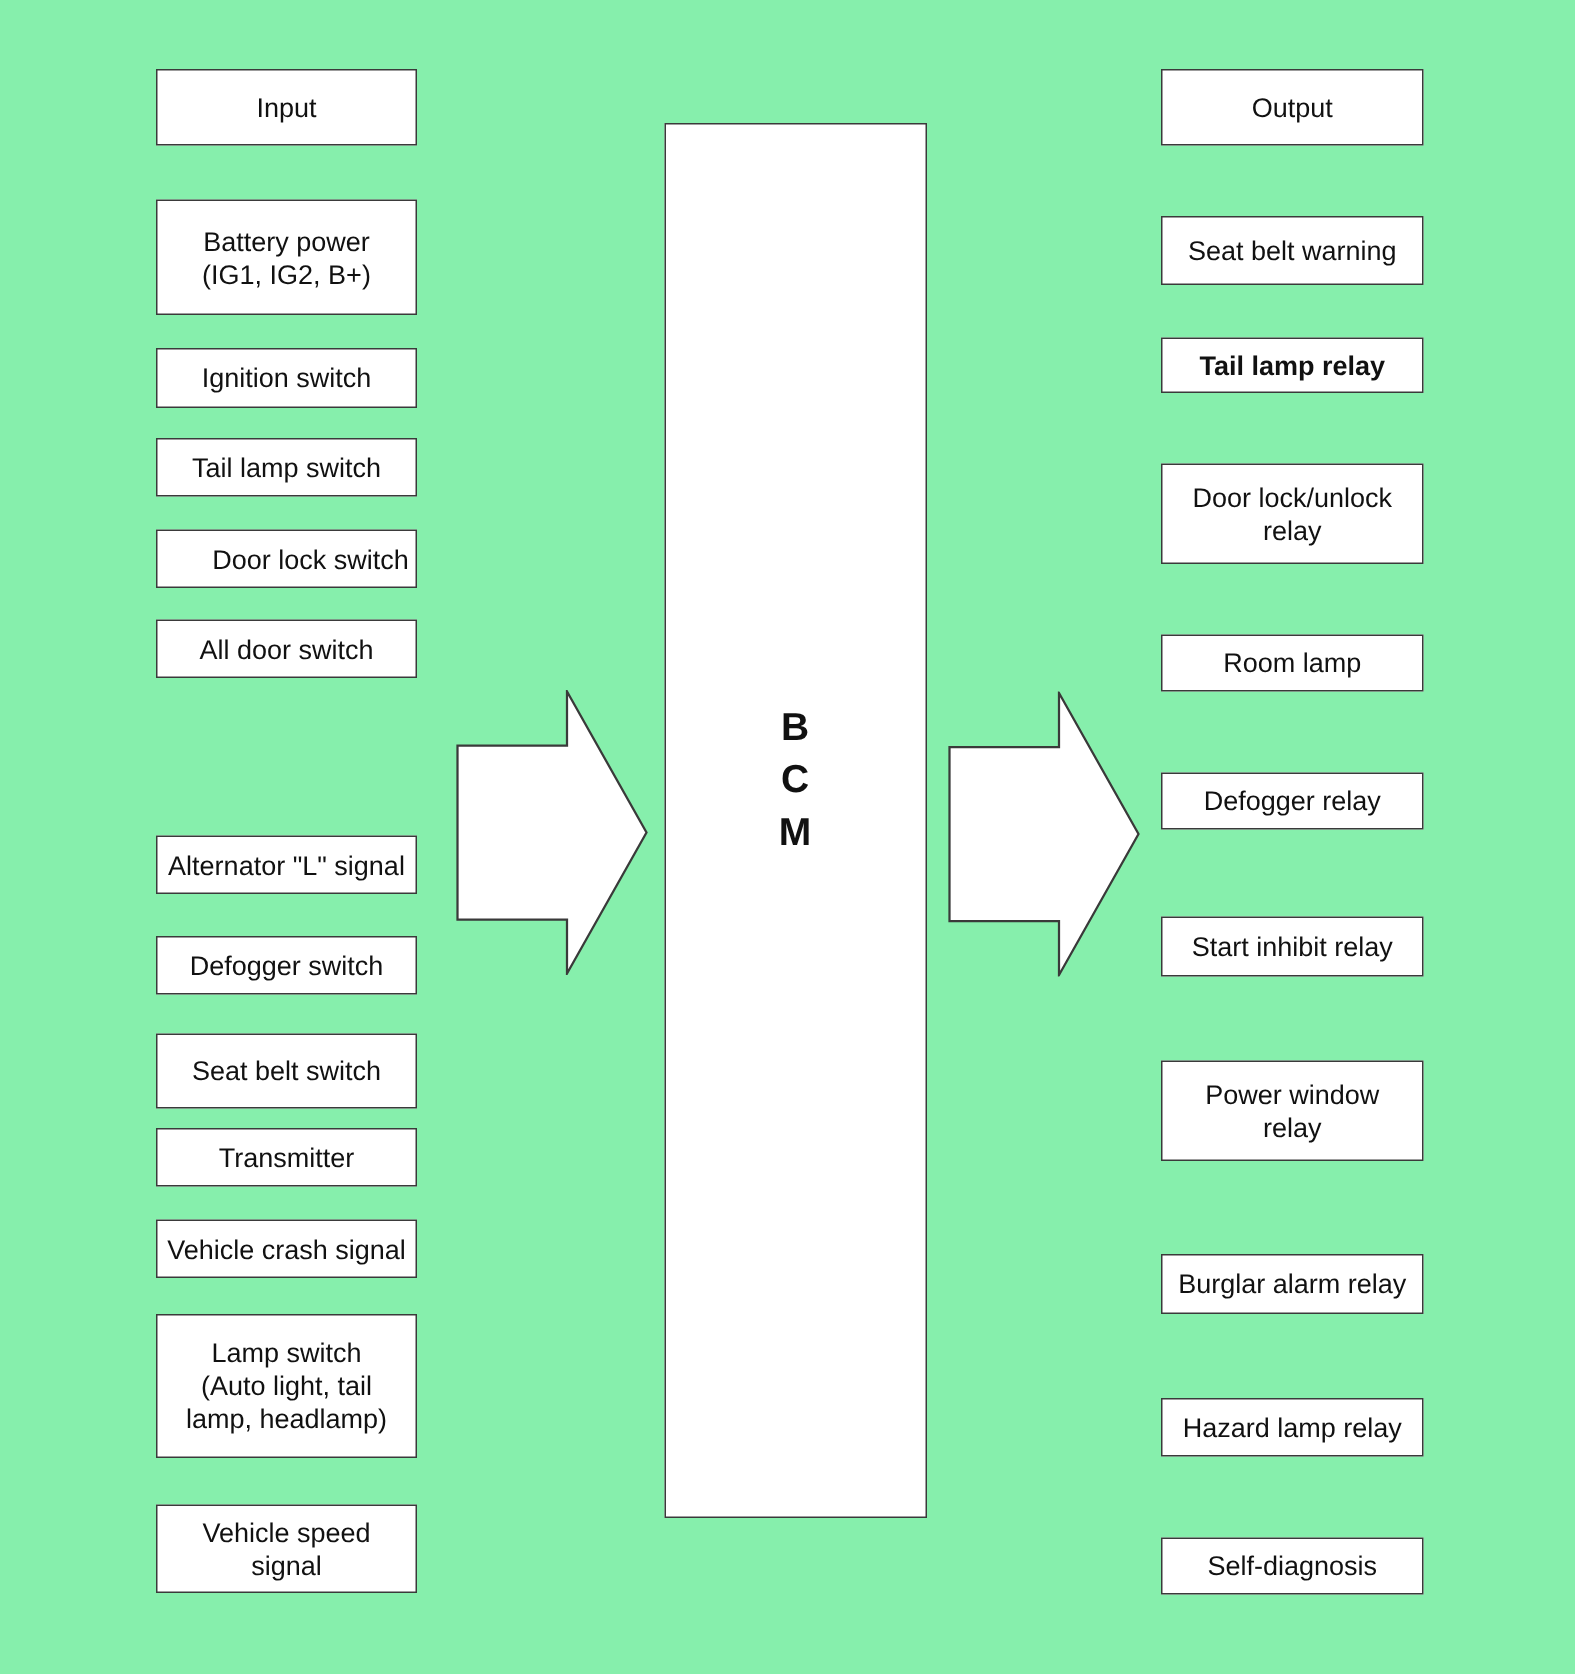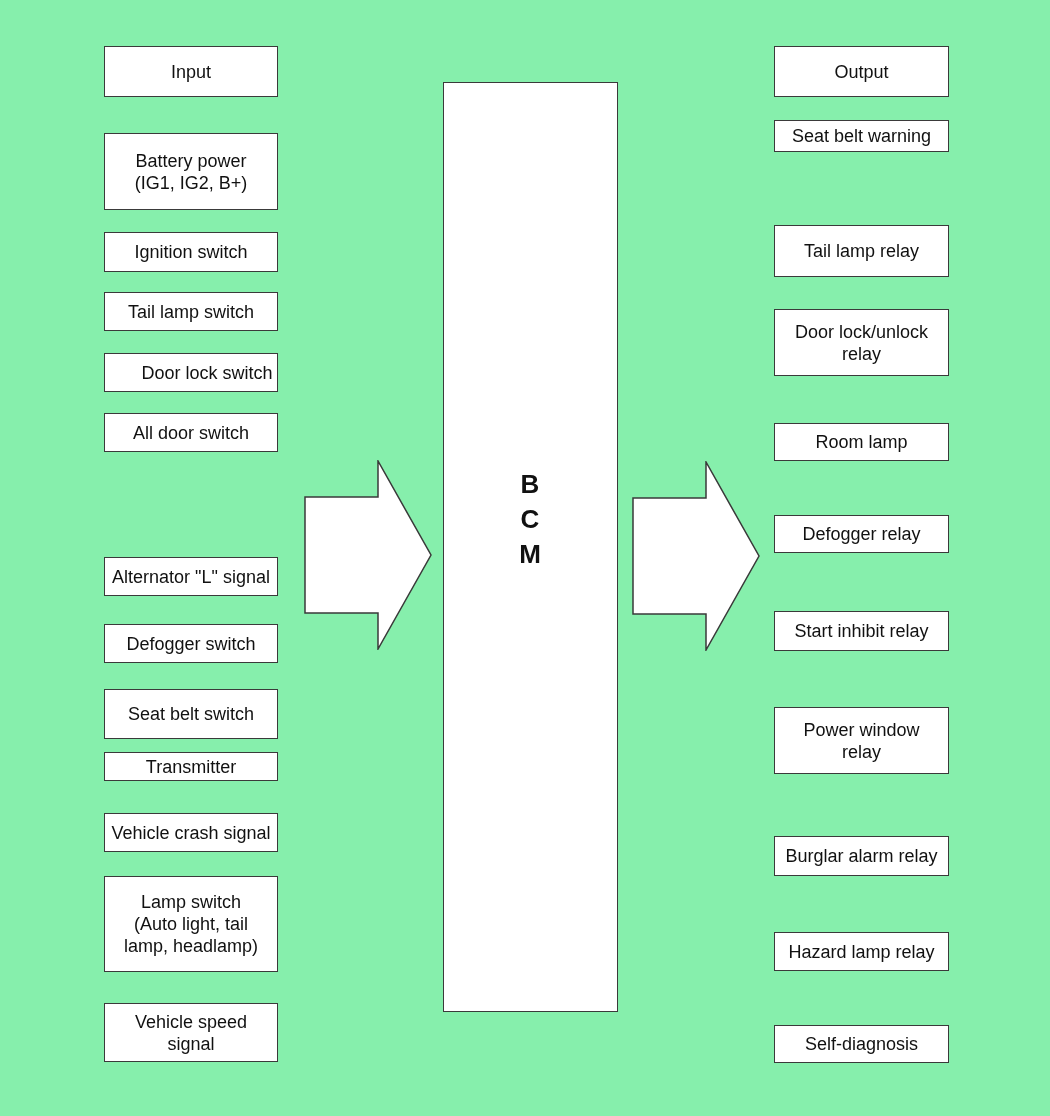--- a/index.html
+++ b/index.html
@@ -95,21 +95,21 @@
   </div>
   <div class="box col-left" style="top:557px;height:39px;">
     <span class="label">Alternator "L" signal</span>
   </div>
   <div class="box col-left" style="top:624px;height:39px;">
     <span class="label">Defogger switch</span>
   </div>
   <div class="box col-left" style="top:689px;height:50px;">
     <span class="label">Seat belt switch</span>
   </div>
-  <div class="box col-left" style="top:752px;height:29px;text-align:center;">
+  <div class="box col-left" style="top:752px;height:39px;text-align:center;">
     <span class="label">Transmitter</span>
   </div>
   <div class="box col-left" style="top:813px;height:39px;">
     <span class="label">Vehicle crash signal</span>
   </div>
   <div class="box col-left" style="top:876px;height:96px;">
     <span class="label">Lamp switch
 (Auto light, tail
 lamp, headlamp)</span>
   </div>
@@ -128,24 +128,24 @@
 M</div>
   </div>
 
   <svg class="arrow arrow-right" viewBox="0 0 128 190" aria-hidden="true">
     <polygon points="1,37 74,37 74,1 127,95 74,189 74,153 1,153" fill="#ffffff" stroke="#3a3a3a" stroke-width="1.5" stroke-linejoin="miter"></polygon>
   </svg>
 
   <div class="box col-right" style="top:46px;height:51px;">
     <span class="label">Output</span>
   </div>
-  <div class="box col-right" style="top:120px;height:32px;">
+  <div class="box col-right" style="top:144px;height:46px;">
     <span class="label">Seat belt warning</span>
   </div>
-  <div class="box col-right" style="top:225px;height:52px;">
+  <div class="box col-right" style="top:225px;height:37px;font-weight:bold;">
     <span class="label">Tail lamp relay</span>
   </div>
   <div class="box col-right" style="top:309px;height:67px;">
     <span class="label">Door lock/unlock
 relay</span>
   </div>
   <div class="box col-right" style="top:423px;height:38px;">
     <span class="label">Room lamp</span>
   </div>
   <div class="box col-right" style="top:515px;height:38px;">

